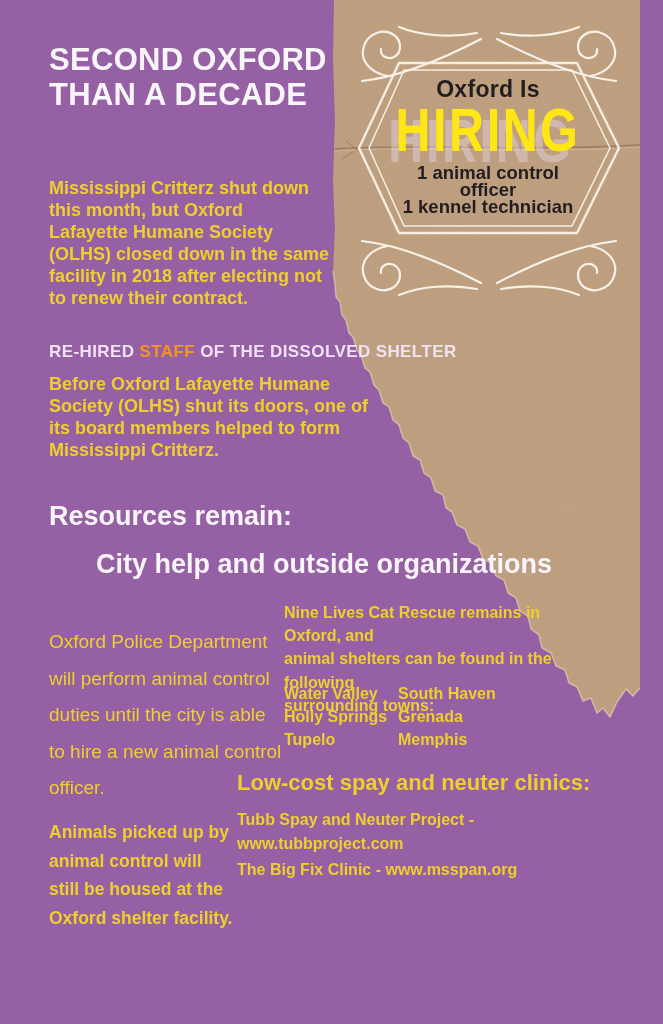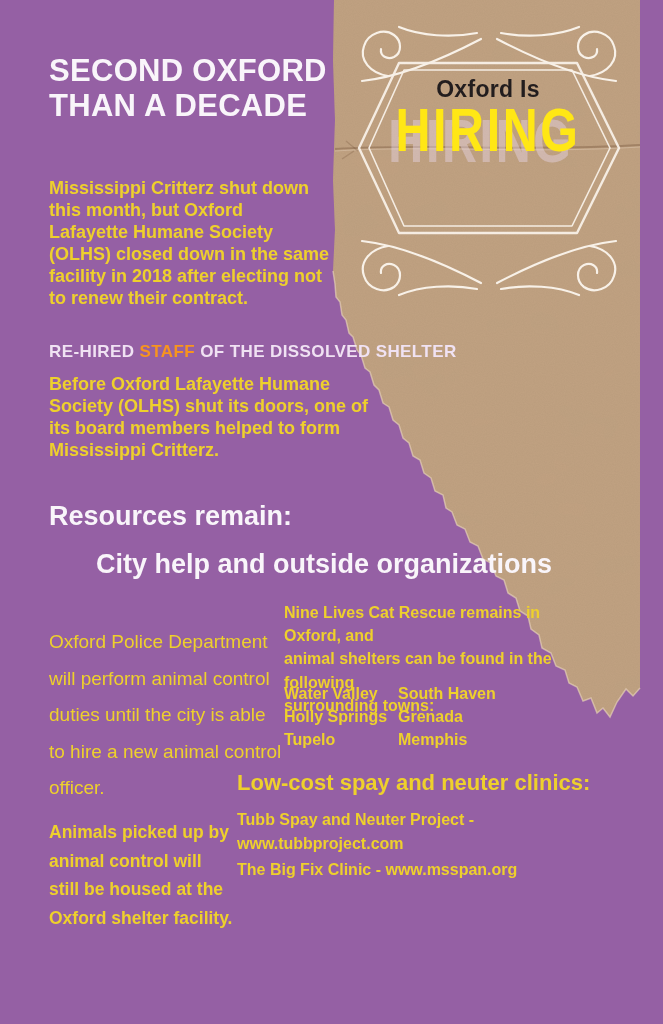--- a/index.html
+++ b/index.html
@@ -18,21 +18,21 @@
     width:663px;height:1024px;
     margin:0 auto;
     background:var(--background);
     overflow:hidden;
     font-family:"Liberation Sans","DejaVu Sans",sans-serif;
   }
   .abs{position:absolute;}
   .pre{white-space:pre-line;}
 
   
-  .headline{left:49px;top:41px;color:var(--white);font-weight:800;letter-spacing:.3px;margin-top:11px;}
+  .headline{left:49px;top:41px;color:var(--white);font-weight:800;letter-spacing:.3px;}
   .headline .h-l1{font-size:31px;line-height:37px;}
   .headline .h-l2{font-size:25px;line-height:29px;}
   .headline .h-l3{font-size:31px;line-height:34px;}
 
   .intro-para{left:49px;top:137px;width:310px;font-size:18px;line-height:22px;
     font-weight:700;color:var(--yellow);margin-top:40px;}
 
   .deja-title{left:46px;top:266px;font-size:63px;line-height:66px;font-weight:800;
     color:var(--orange);letter-spacing:0;}
   .deja-sub{left:49px;top:342px;font-size:17px;font-weight:700;color:var(--lavender);
@@ -120,20 +120,23 @@
         <path stroke-width="2.4" d="M359,148 L399,63 L577,63 L619,148 L577,233 L399,233 Z"></path>
         <path stroke-width="1.6" d="M369,148 L404,70 L572,70 L610,148 L572,226 L404,226 Z"></path>
       </g>
     </g>
 
     <path d="M640,688 L633,696 L626,689 L617,702 L610,717 L603,708 L597,713 L591,698 L583,701 L577,687 L569,683 L565,670 L556,666 L551,653 L542,648 L539,635 L531,629 L528,616 L520,611 L516,598 L508,593 L504,580 L496,576 L491,563 L483,559 L478,546 L470,542 L465,529 L457,525 L452,512 L446,508 L443,495 L435,491 L431,478 L424,473 L420,460 L413,456 L409,443 L403,438 L399,425 L393,420 L389,407 L383,403 L379,390 L374,385 L370,372 L365,368 L361,355 L357,350 L353,337 L349,333 L346,320 L342,315 L340,302 L336,297 L335,284 L333,271" fill="none" stroke="rgba(232,212,184,0.65)" stroke-width="1.5"></path>
   </svg>
 
   <div class="abs card-heading">Oxford Is</div>
   <div class="abs card-title">HIRING</div>
+  <div class="abs card-roles pre">1 animal control
+officer
+1 kennel technician</div>
 
   <div class="abs headline">
     <div class="h-l1">SECOND OXFORD</div>
     <div class="h-l3">THAN A DECADE</div>
   </div>
 
   <div class="abs intro-para pre">Mississippi Critterz shut down
 this month, but Oxford
 Lafayette Humane Society
 (OLHS) closed down in the same

